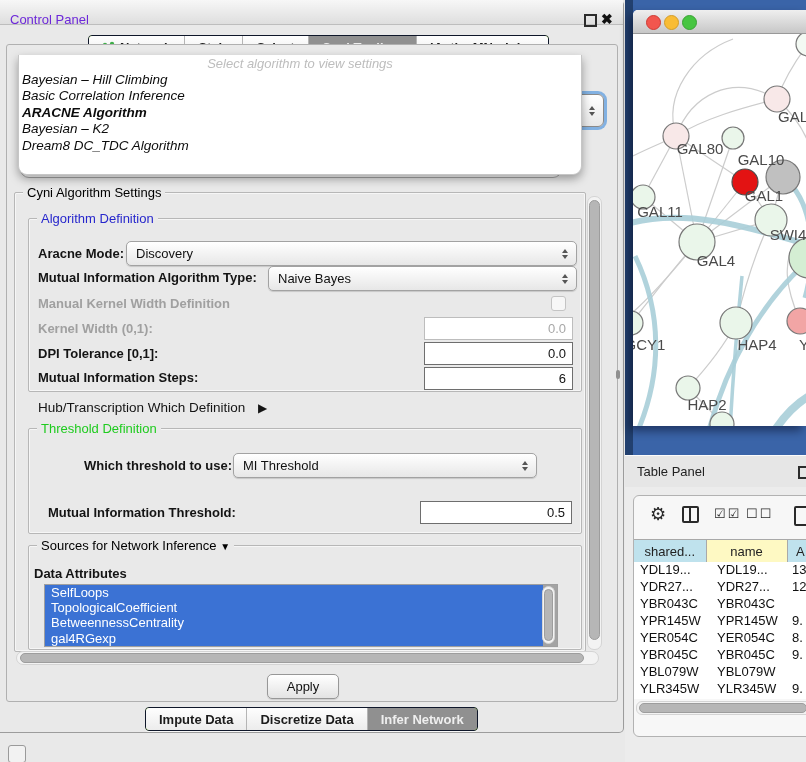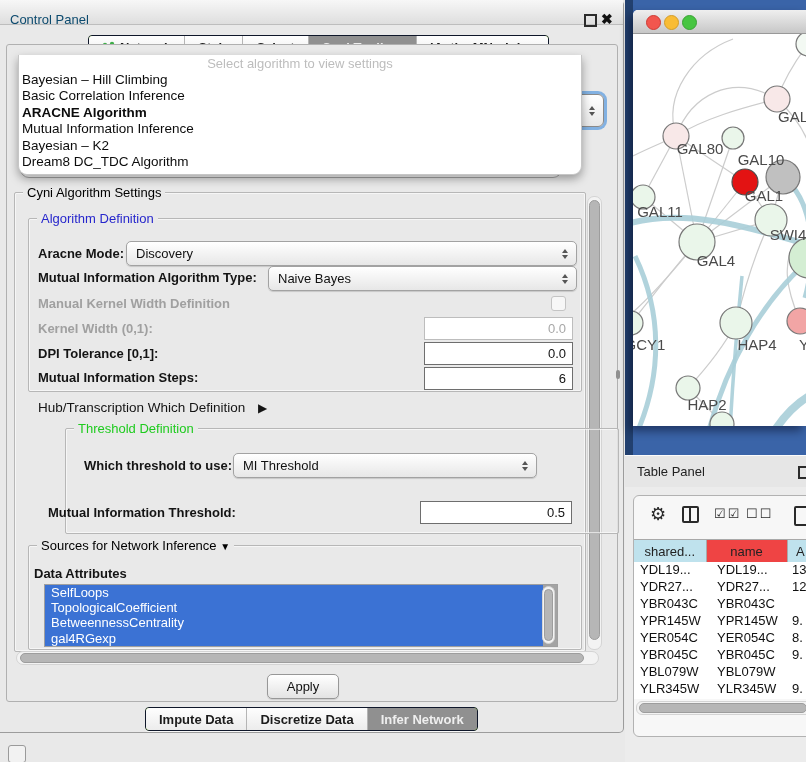--- a/index.html
+++ b/index.html
@@ -4,41 +4,41 @@
 <style>
   html,body{margin:0;padding:0;}
   #stage{position:relative;width:806px;height:762px;background:#e9e9e9;overflow:hidden;
          font-family:"Liberation Sans",sans-serif;-webkit-font-smoothing:antialiased;}
   .abs{position:absolute;}
   
   #panel{left:0;top:8;width:623px;height:731px;background:#e9e9e9;border:1px solid #9c9c9c;
          border-left:none;border-radius:0 5px 5px 0;}
   #titlebar{left:0;top:8;width:623px;height:24px;background:linear-gradient(#f7f7f7,#dedede);
             border-bottom:1px solid #bdbdbd;}
-  #title{left:10px;top:12px;font-size:13px;color:#0c4a6e;}
+  #title{left:10px;top:12px;font-size:13px;color:#6d28d9;}
   .float-icon{width:9px;height:9px;border:2px solid #2b2b2b;background:transparent;}
   .close-icon{font-size:14px;font-weight:bold;color:#111;line-height:14px;}
   
   .tabbar{display:flex;height:22px;border:1px solid #0f172a;border-radius:4px;overflow:hidden;
           background:#84cc16;box-shadow:0 1px 0 rgba(255,255,255,.7);}
   .tab{display:flex;align-items:center;padding:0 13px;font-size:13px;font-weight:700;color:#1c1c1c;
        border-left:1px solid #b5b5b5;background:linear-gradient(#fefefe,#ececec);white-space:nowrap;}
   .tab:first-child{border-left:none;}
   .tab.sel{background:#909090;color:#efefef;}
   .neticon{width:13px;height:13px;margin-right:5px;position:relative;}
   
   #contentbox{left:6px;top:44px;width:610px;height:656px;border:1px solid #b0b0b0;border-radius:3px;background:#e9e9e9;}
   
   #sliver-combo{left:20px;top:130px;width:540px;height:46px;border:1px solid #a6a6a6;border-radius:9px;
                 background:#fcfcfc;z-index:3;}
   #focus-combo{left:558px;top:94px;width:44px;height:31px;background:linear-gradient(#fff,#e8e8e8);
                border:1px solid #8a8a8a;border-radius:6px;box-shadow:0 0 0 3px #82b1e2;z-index:2;}
   
   #dropdown{left:18px;top:55px;width:562px;height:119px;background:#fff;border:1px solid #c6c6c6;
-            border-top:none;border-radius:0 0 9px 9px;box-shadow:0 4px 10px rgba(0,0,0,.35);z-index:10;}
+            border-top:none;border-radius:0 0 9px 9px;box-shadow:0 4px 10px rgba(0,0,0,.35);z-index:10;font-style:italic;}
   #dd-hint{height:17px;line-height:17px;text-align:center;font-size:13px;color:#bdbdbd;}
   .dd-item{height:16.4px;line-height:16.4px;padding-left:3px;font-size:13.5px;color:#0c0c0c;white-space:nowrap;}
   .dd-item.bold{font-weight:bold;}
   
   .group{border:1px solid #b7b7b7;border-radius:2px;box-shadow:inset 0 0 0 1px rgba(255,255,255,.6);}
   .legend{position:absolute;top:-8px;background:#e9e9e9;padding:0 4px;font-size:13px;white-space:nowrap;}
   .legend.blue{color:#2626cc;}
   .legend.green{color:#1ecb1e;}
   .flabel{font-size:13px;font-weight:bold;color:#141414;white-space:nowrap;}
   .dlabel{font-size:13px;font-weight:bold;color:#a0a0a0;white-space:nowrap;}
@@ -134,21 +134,20 @@
         <span class="arr-dn"></span>
       </span>
   </div>
 
   <div class="abs" id="dropdown">
     <div id="dd-hint">Select algorithm to view settings</div>
     <div id="dd-items">
         <div class="dd-item">Bayesian – Hill Climbing</div>
         <div class="dd-item">Basic Correlation Inference</div>
         <div class="dd-item bold">ARACNE Algorithm</div>
-        <div class="dd-item">Mutual Information Inference</div>
         <div class="dd-item">Bayesian – K2</div>
         <div class="dd-item">Dream8 DC_TDC Algorithm</div>
       </div>
   </div>
 
   <div class="abs group" style="left:14px;top:192px;width:570px;height:458px;">
     <span class="legend" style="left:8px;">Cyni Algorithm Settings</span>
   </div>
   <div class="abs track" style="left:587px;top:196px;width:13px;height:452px;">
     <div class="thumb" style="left:1px;top:3px;width:9px;height:438px;"></div>
@@ -180,21 +179,21 @@
   <div class="abs flabel" style="left:38px;top:346px;">DPI Tolerance [0,1]:</div>
   <div class="abs tfield" style="left:424px;top:342px;width:141px;height:21px;">0.0</div>
   <div class="abs flabel" style="left:38px;top:370px;">Mutual Information Steps:</div>
   <div class="abs tfield" style="left:424px;top:367px;width:141px;height:21px;">6</div>
 
   <div class="abs" style="left:38px;top:400px;font-size:13.5px;color:#141414;">
     <span>Hub/Transcription Which Definition</span>
     <span style="margin-left:9px;font-size:12px;">▶</span>
   </div>
 
-  <div class="abs group" style="left:28px;top:428px;width:552px;height:104px;margin-left:37px;">
+  <div class="abs group" style="left:28px;top:428px;width:552px;height:104px;">
     <span class="legend green" style="left:8px;">Threshold Definition</span>
   </div>
   <div class="abs flabel" style="left:84px;top:458px;">Which threshold to use:</div>
   <div class="abs combo" style="left:233px;top:453px;width:293px;height:23px;">
     <span>MI Threshold</span>
     <span class="arrows">
         <span class="arr-up"></span>
         <span class="arr-dn"></span>
       </span>
   </div>
@@ -310,21 +309,21 @@
           <div class="abs tpicon" style="left: 16px; top: 7px; font-size: 18px;">⚙</div>
           <div class="abs tpicon" style="left: 48px; top: 10px; width: 13px; height: 13px; border: 2px solid rgb(42, 42, 42); border-radius: 2px;">
             <div style="position: absolute; left: 5px; top: 0px; width: 2px; height: 13px; background: rgb(42, 42, 42);"></div>
           </div>
           <div class="abs tpicon" style="left: 80px; top: 10px; font-size: 13px; letter-spacing: 2px;">☑☑</div>
           <div class="abs tpicon" style="left: 112px; top: 10px; font-size: 13px; letter-spacing: 2px;">☐☐</div>
           <div class="abs tpicon" style="left: 160px; top: 10px; width: 13px; height: 16px; border: 2px solid rgb(42, 42, 42); border-radius: 2px; background: rgb(247, 247, 247);"></div>
         </div>
       <div class="abs" style="left:0;top:43px;width:180px;height:22px;display:flex;border-top:1px solid #a9a9a9;border-bottom:1px solid #a9a9a9;" id="tbl-head">
           <div class="hcell" style="width: 77px; background: rgb(191, 226, 237);">shared...</div>
-          <div class="hcell" style="width: 86px; background: #ef4444;">name</div>
+          <div class="hcell" style="width: 86px; background: #fef9c3;">name</div>
           <div class="hcell" style="width: 28px; background: rgb(191, 226, 237);">A</div>
         </div>
       <div class="abs" style="left:0;top:66px;width:180px;height:137px;overflow:hidden;background:#fff;" id="tbl-rows">
           <div class="trow">
             <div class="tcell" style="width: 77px;">YDL19...</div>
             <div class="tcell" style="width: 75px;">YDL19...</div>
             <div class="tcell" style="width: 28px;">13</div>
           </div>
           <div class="trow">
             <div class="tcell" style="width: 77px;">YDR27...</div>

